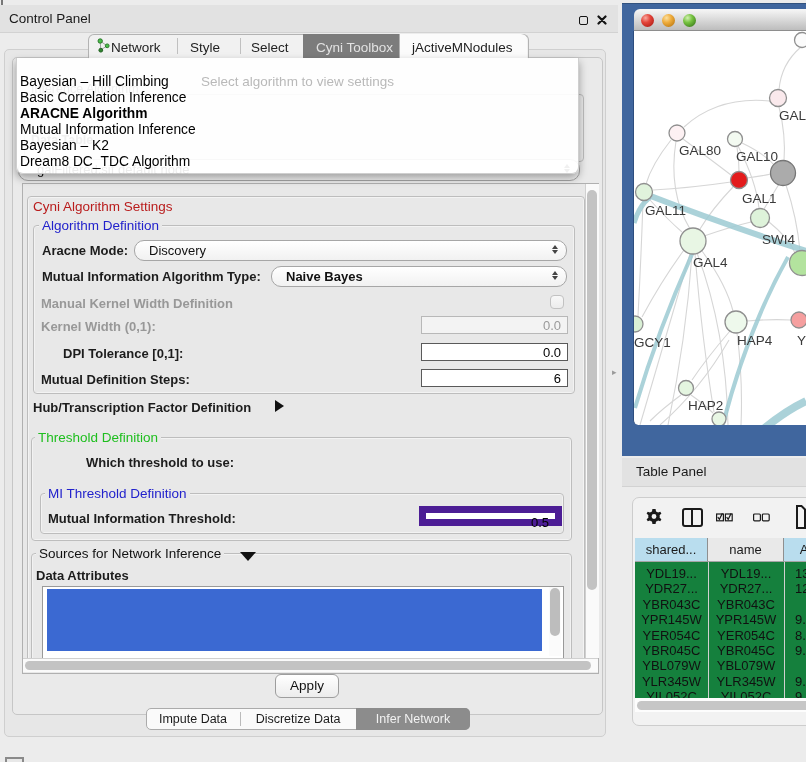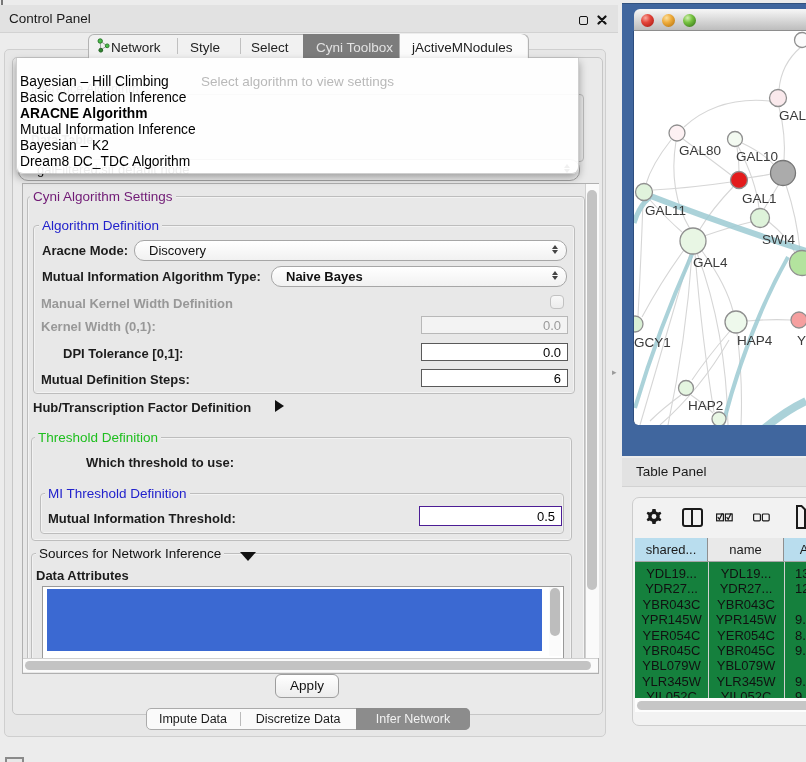--- a/index.html
+++ b/index.html
@@ -63,21 +63,21 @@
 
 <div class="abs" style="left:585px;top:184px;width:13px;height:474px;background:#fafafa;border-left:1px solid #d0d0d0;"></div>
 <div class="abs" style="left:586.5px;top:190px;width:10px;height:400px;background:#c3c3c3;border-radius:6px;"></div>
 
 <div class="abs" style="left:23px;top:658px;width:575px;height:13px;background:#fafafa;border-top:1px solid #d0d0d0;"></div>
 <div class="abs" style="left:25px;top:661px;width:566px;height:9px;background:#c3c3c3;border-radius:5px;"></div>
 
 <div id="form" class="abs" style="left:23px;top:184px;width:562px;height:474px;overflow:hidden;">
 
  <div class="grp" style="left:4px;top:12px;width:556px;height:470px;"></div>
- <div class="gt" style="left:7px;top:5px;color:#701a75;">Cyni Algorithm Settings</div>
+ <div class="gt" style="left:7px;top:15px;color:#b91c1c;">Cyni Algorithm Settings</div>
 
  <div class="grp" style="left:10px;top:41px;width:540px;height:167px;"></div>
  <div class="gt" style="left:16px;top:34px;color:#2222cc;">Algorithm Definition</div>
  <div class="lbl abs" style="left:19px;top:59px;">Aracne Mode:</div>
  <div class="combo" style="left:111px;top:56px;width:431px;height:19px;">
    <div class="abs" style="left:14px;top:2px;">Discovery</div>
    <div class="carr" style="right:7px;top:3px;">
         <div class="cup"></div>
         <div class="cdn"></div>
       </div>
@@ -102,21 +102,21 @@
  <div class="lbl abs" style="left:10px;top:216px;">Hub/Transcription Factor Definition</div>
  <div class="abs" style="left:252px;top:216px;width:0;height:0;border-top:6px solid transparent;border-bottom:6px solid transparent;border-left:9px solid #111;"></div>
 
  <div class="grp" style="left:8px;top:253px;width:539px;height:102px;"></div>
  <div class="gt" style="left:12px;top:246px;color:#1ebe1e;">Threshold Definition</div>
  <div class="lbl abs" style="left:0px;top:271px;width:211px;text-align:right;">Which threshold to use:</div>
 
  <div class="grp" style="left:17px;top:309px;width:522px;height:39px;"></div>
  <div class="gt" style="left:22px;top:302px;color:#2222cc;">MI Threshold Definition</div>
  <div class="lbl abs" style="left:25px;top:327px;">Mutual Information Threshold:</div>
- <div class="tf" style="left:396px;top:322px;width:143px;height:20px;background:#fff;border:1px solid #4c1d95;color:#000;line-height:19px;">0.5</div>
+ <div class="tf" style="left:396px;top:322px;width:143px;height:20px;background:#fff;border:7px solid #4c1d95;color:#000;line-height:19px;">0.5</div>
 
  <div class="grp" style="left:8px;top:369px;width:539px;height:120px;"></div>
  <div class="gt" style="left:13px;top:362px;color:#111;">Sources for Network Inference</div>
  <div class="abs" style="left:217px;top:368px;width:0;height:0;border-left:8px solid transparent;border-right:8px solid transparent;border-top:9px solid #111;"></div>
  <div class="lbl abs" style="left:13px;top:384px;">Data Attributes</div>
 
  <div class="abs" style="left:19px;top:402px;width:520px;height:71px;background:#fff;border:1px solid #999;"></div>
  <div class="abs" style="left:24px;top:405px;width:495px;height:62px;background:#3b69d2;"></div>
  <div class="abs" style="left:526px;top:403px;width:12px;height:69px;background:#fbfbfb;"></div>
  <div class="abs" style="left:527px;top:404px;width:10px;height:48px;background:#bdbdbd;border-radius:5px;"></div>

